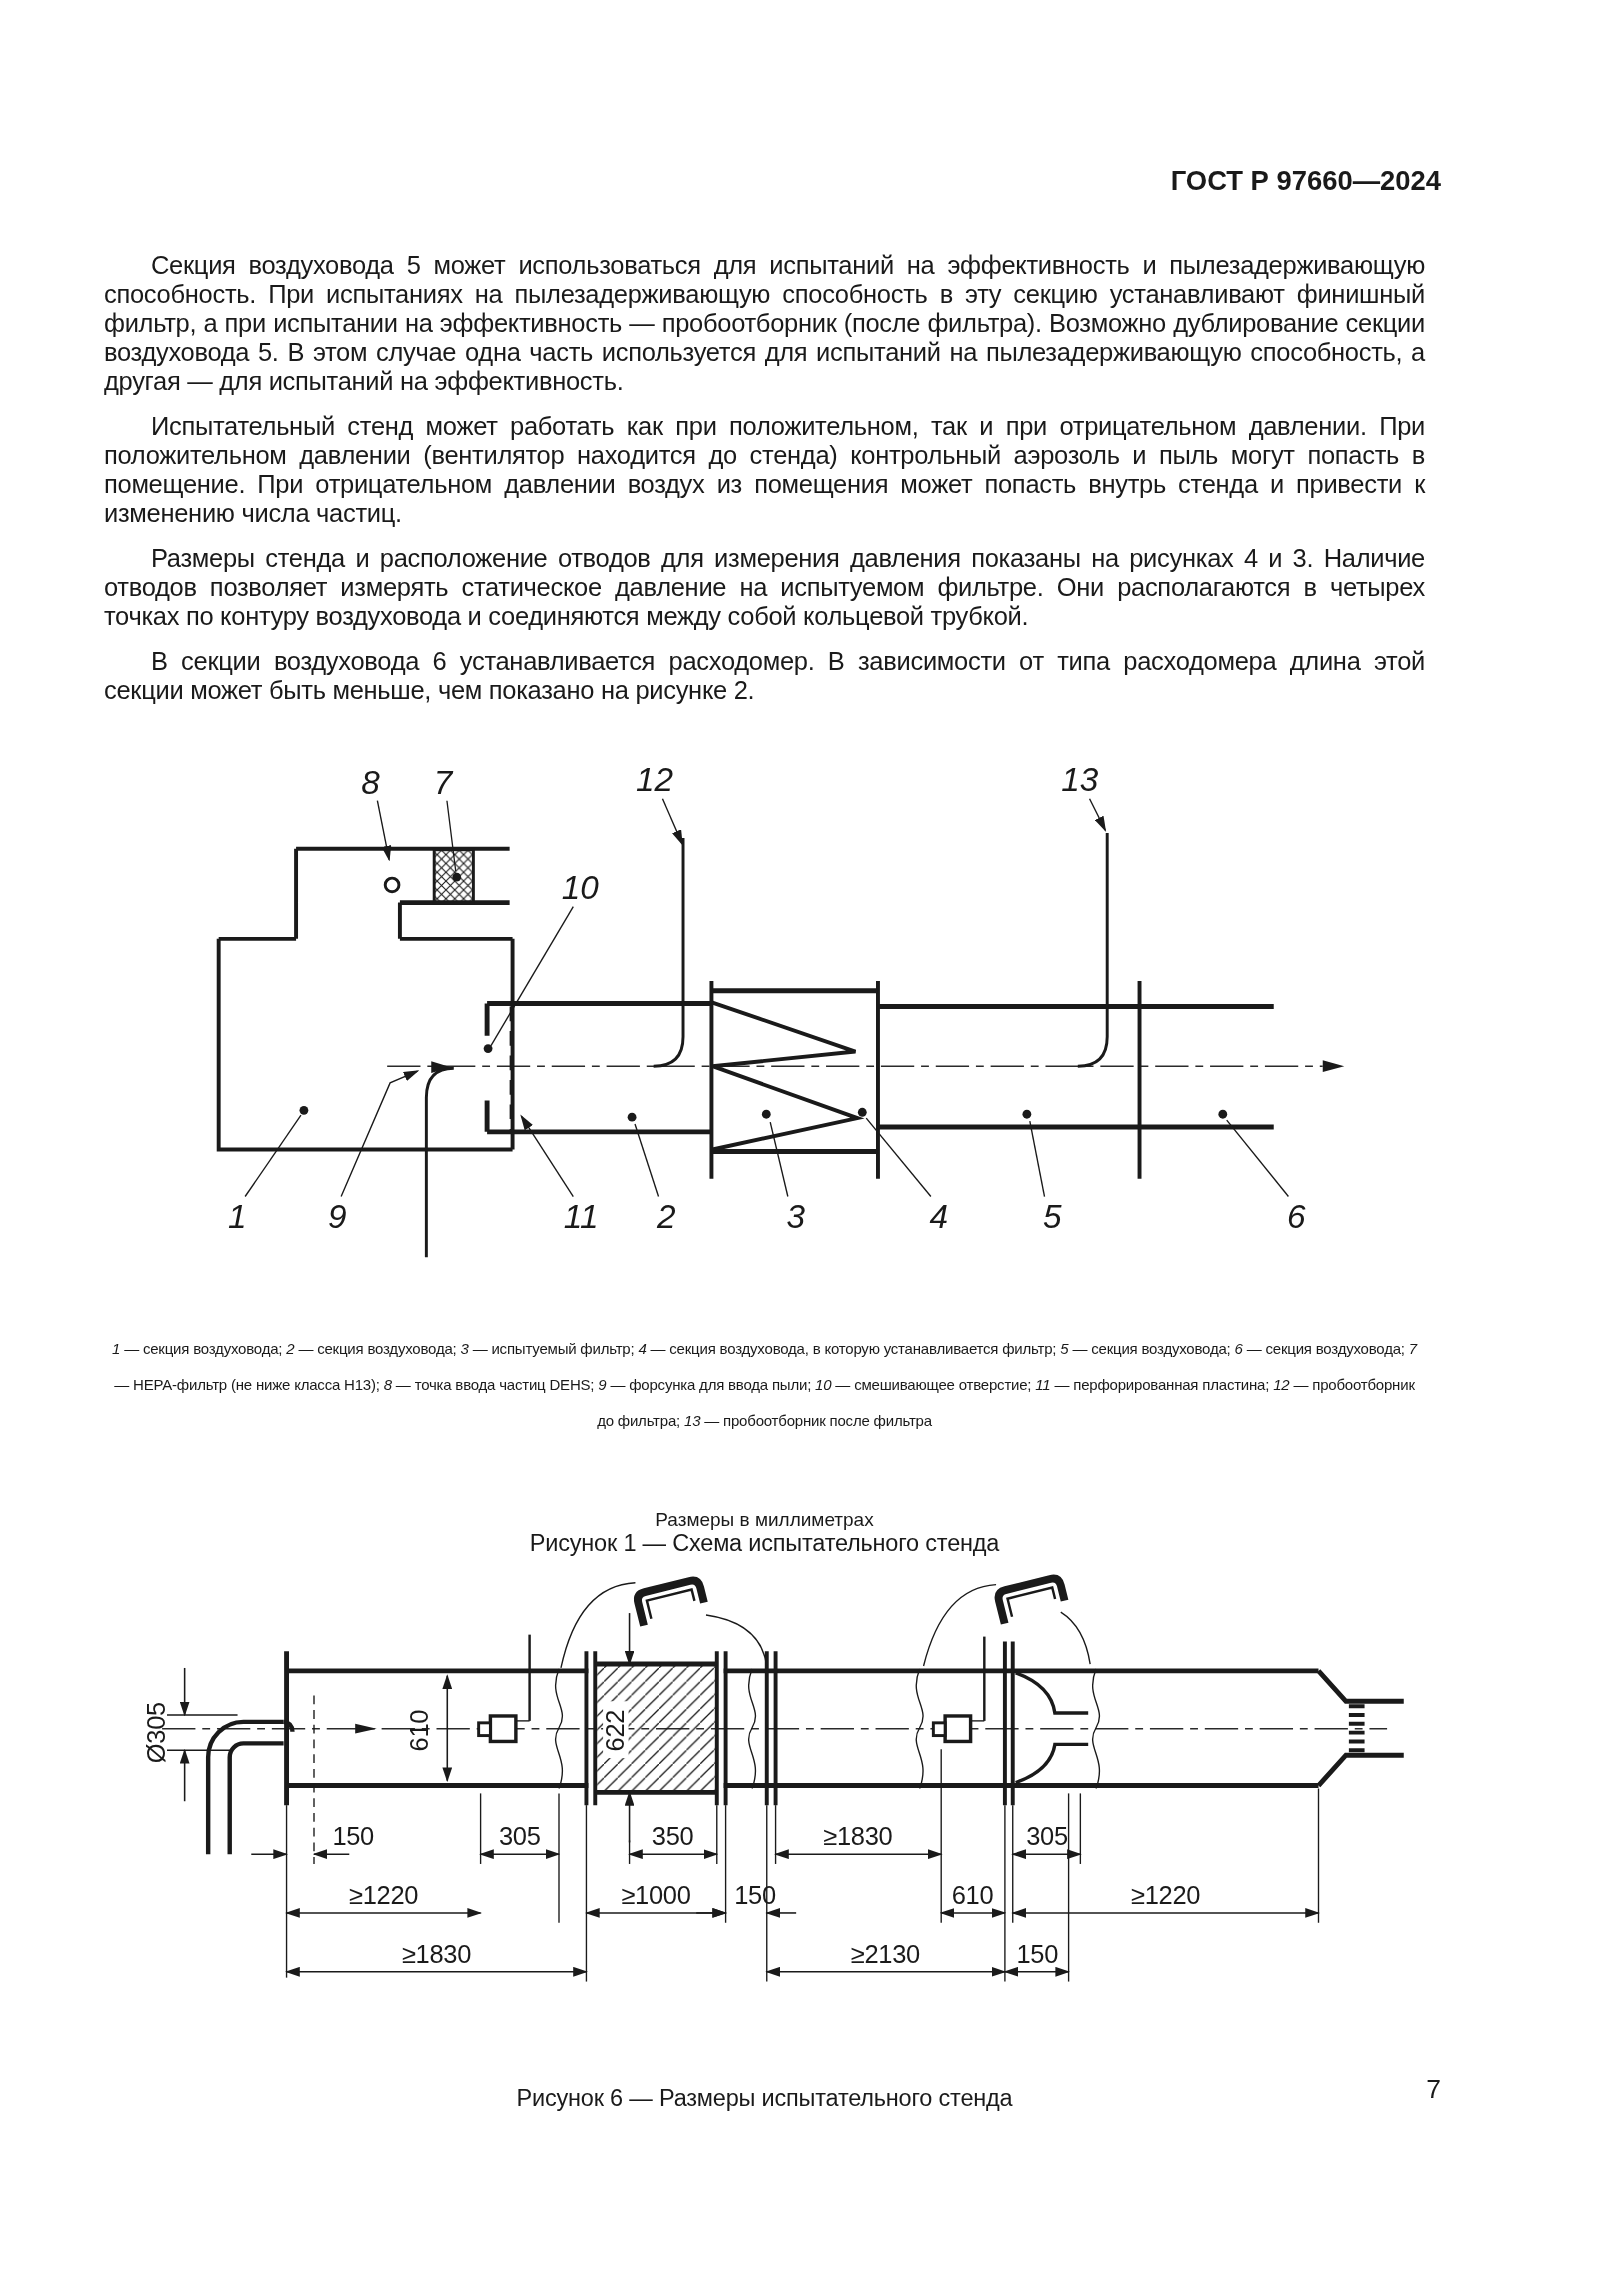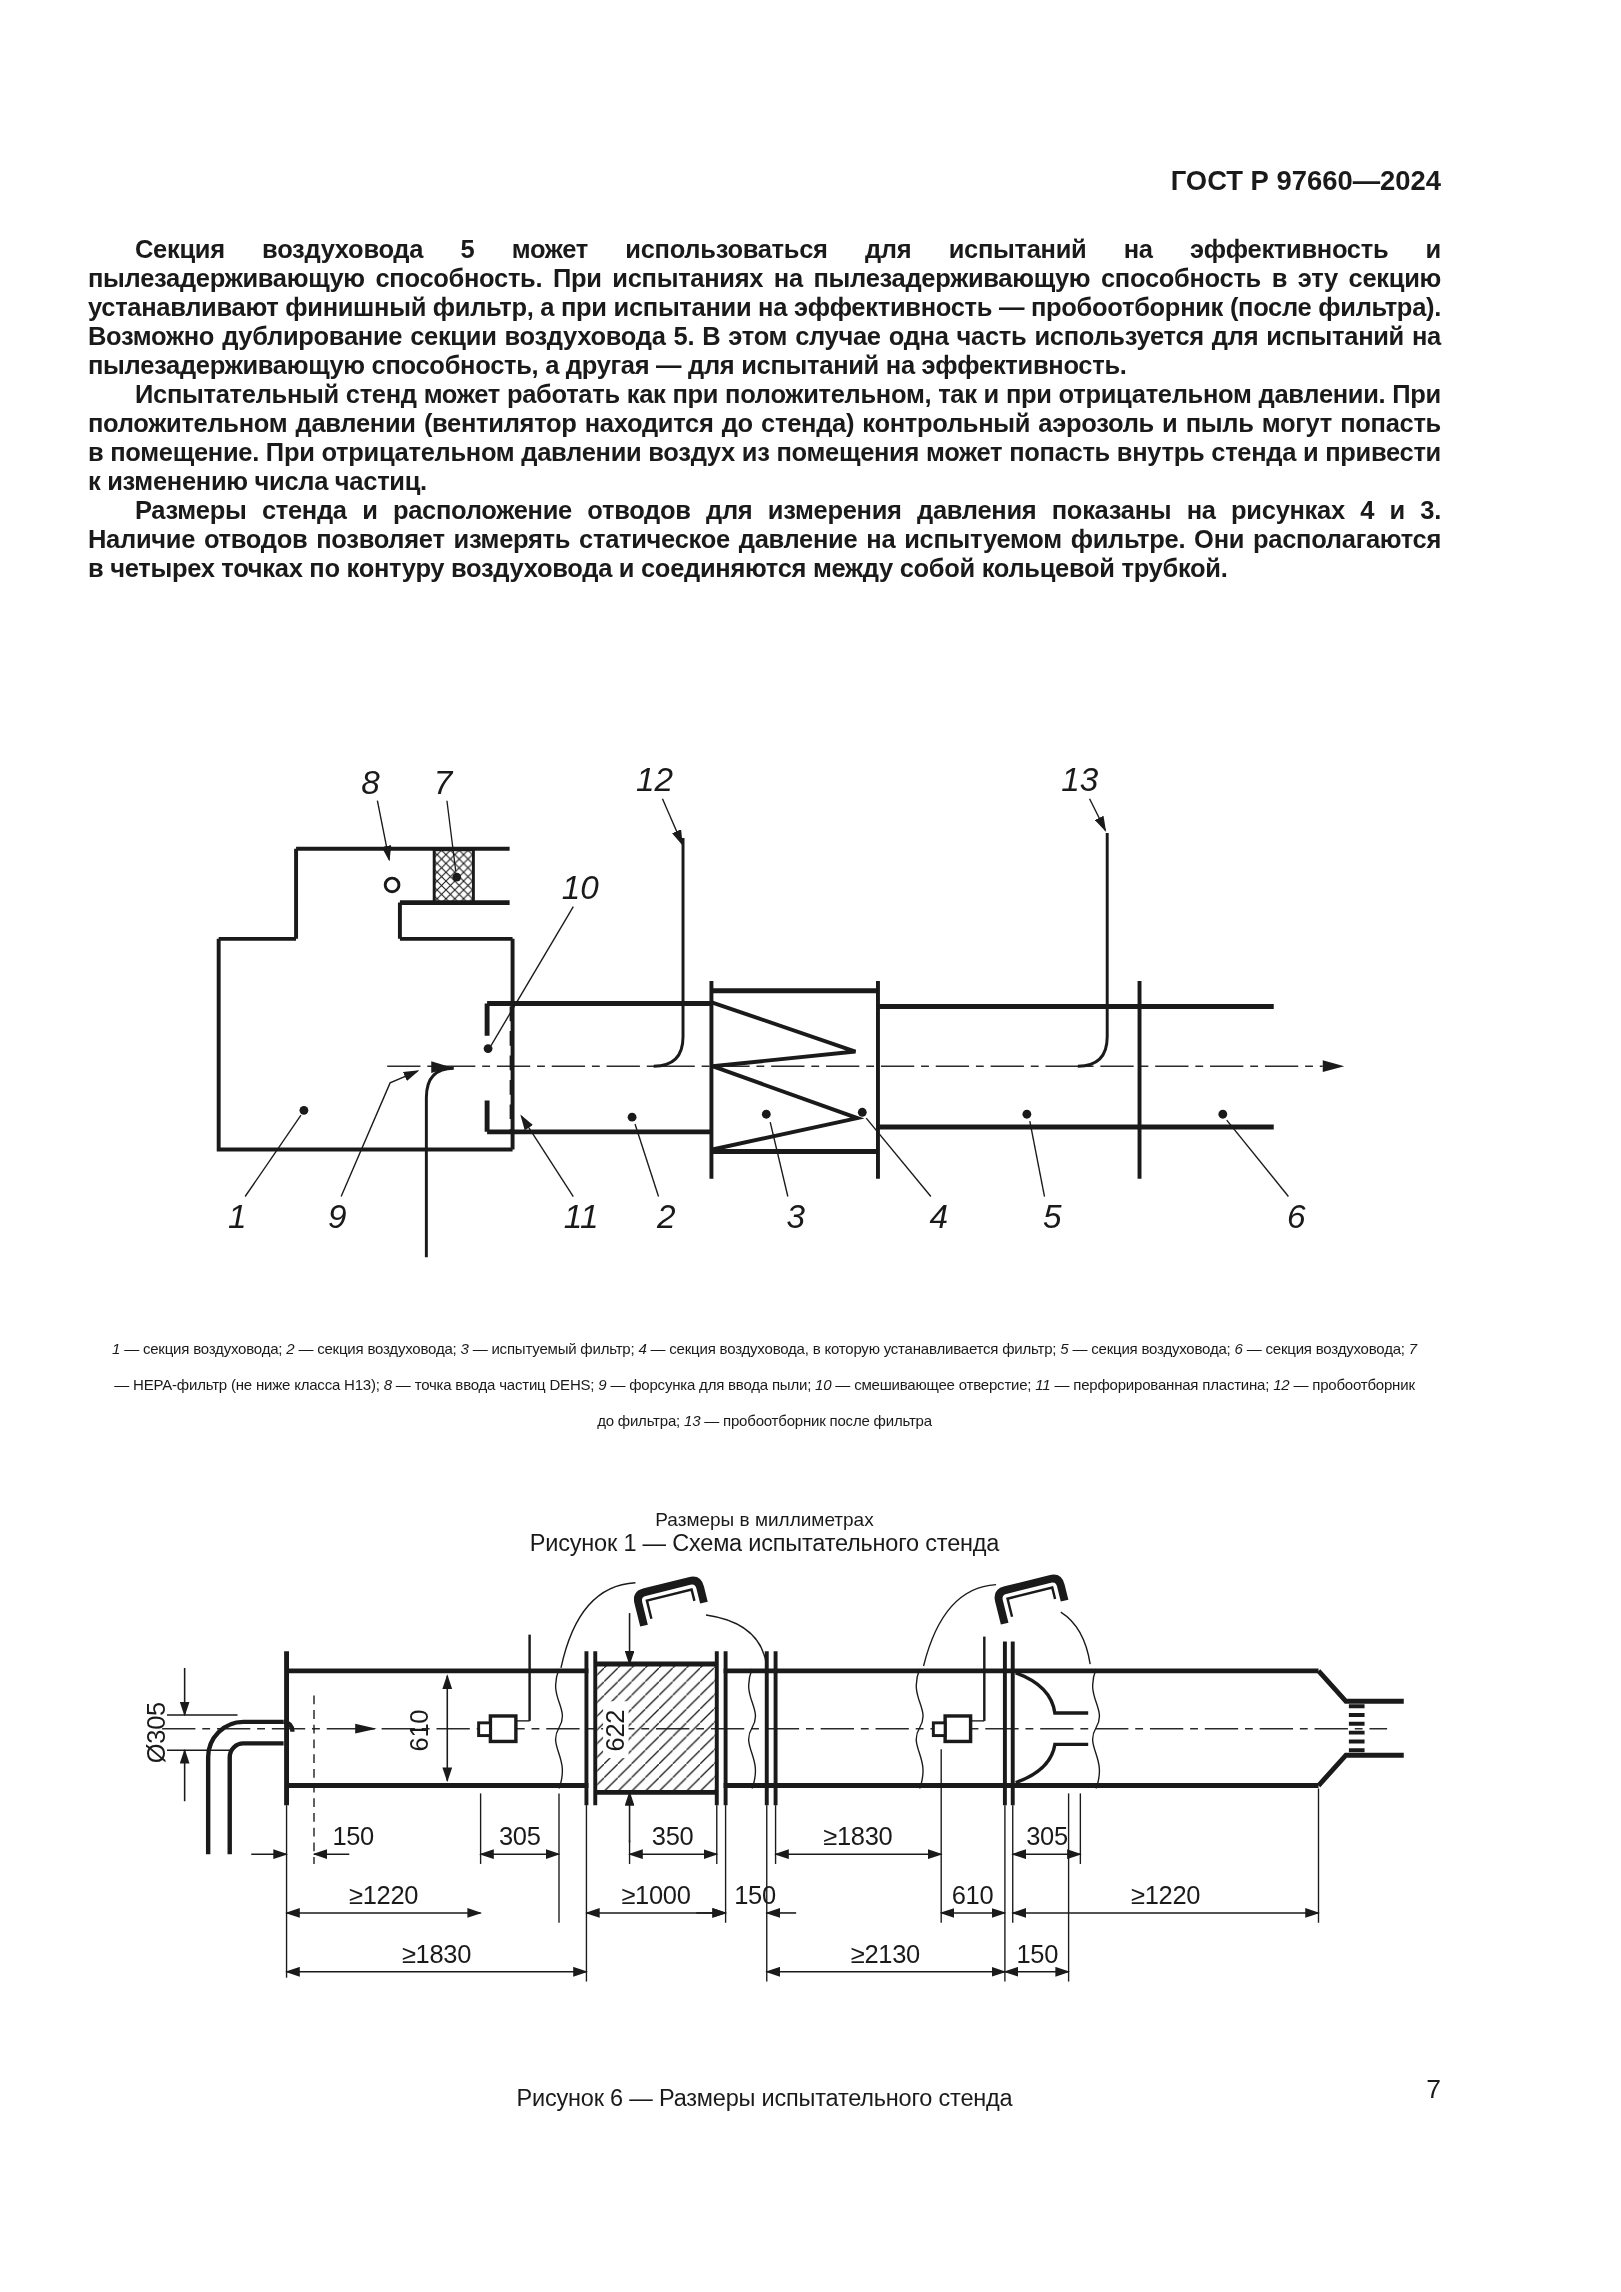--- a/index.html
+++ b/index.html
@@ -1,21 +1,21 @@
 <!DOCTYPE html>
 <html><head>
 <meta charset="utf-8">
 <style>
   html,body{margin:0;padding:0;}
   body{width:1621px;height:2293px;position:relative;background:#ffffff;overflow:hidden;
        font-family:"Liberation Sans",sans-serif;color:#1a1a1a;}
   .abs{position:absolute;}
   .header{top:165px;left:88px;width:1353px;text-align:right;font-size:27.4px;font-weight:bold;letter-spacing:0px;}
   .bodytext{top:235px;left:88px;width:1353px;font-size:25.5px;line-height:29px;text-align:justify;letter-spacing:-0.3px;}
-  .bodytext p{margin:0;text-indent:47px;font-weight:bold;}
+  .bodytext p{margin:16px;text-indent:47px;}
   .legend{top:1331px;left:108px;width:1313px;font-size:15px;line-height:36px;text-align:center;letter-spacing:-0.2px;}
   .legend i{font-style:italic;}
   .figcap{left:88px;width:1353px;text-align:center;font-size:23.5px;letter-spacing:-0.2px;margin-top:48px;}
   .cap1{top:1482px;}
   .cap2{top:2037px;}
   .units{top:1509px;left:88px;width:1353px;text-align:center;font-size:19px;}
   .pagenum{top:2074px;left:88px;width:1353px;text-align:right;font-size:26.5px;}
   svg{position:absolute;overflow:visible;}
   .f1{left:137px;top:740px;}
   .f2{left:69px;top:1558px;}
@@ -33,20 +33,21 @@
 </style>
 </head>
 <body>
 
 <div class="abs header">ГОСТ Р 97660—2024</div>
 
 <div class="abs bodytext">
   <p>Секция воздуховода 5 может использоваться для испытаний на эффективность и пылезадерживающую способность. При испытаниях на пылезадерживающую способность в эту секцию устанавливают финишный фильтр, а при испытании на эффективность — пробоотборник (после фильтра). Возможно дублирование секции воздуховода 5. В этом случае одна часть используется для испытаний на пылезадерживающую способность, а другая — для испытаний на эффективность.</p>
   <p>Испытательный стенд может работать как при положительном, так и при отрицательном давлении. При положительном давлении (вентилятор находится до стенда) контрольный аэрозоль и пыль могут попасть в помещение. При отрицательном давлении воздух из помещения может попасть внутрь стенда и привести к изменению числа частиц.</p>
   <p>Размеры стенда и расположение отводов для измерения давления показаны на рисунках 4 и 3. Наличие отводов позволяет измерять статическое давление на испытуемом фильтре. Они располагаются в четырех точках по контуру воздуховода и соединяются между собой кольцевой трубкой.</p>
+  <p>В секции воздуховода 6 устанавливается расходомер. В зависимости от типа расходомера длина этой секции может быть меньше, чем показано на рисунке 2.</p>
 </div>
 
 <svg class="f1" width="1431" height="529" viewBox="0 0 1460 540">
   <defs>
     <marker id="f1a" markerWidth="16" markerHeight="10" refX="14" refY="5" orient="auto-start-reverse" markerUnits="userSpaceOnUse">
       <path d="M0,0 L16,5 L0,10 Z" fill="#1a1a1a"></path>
     </marker>
     <pattern id="f1xh" width="9" height="9" patternUnits="userSpaceOnUse">
       <path d="M0,9 L9,0 M0,0 L9,9" stroke="#1a1a1a" stroke-width="1.1"></path>
     </pattern>

